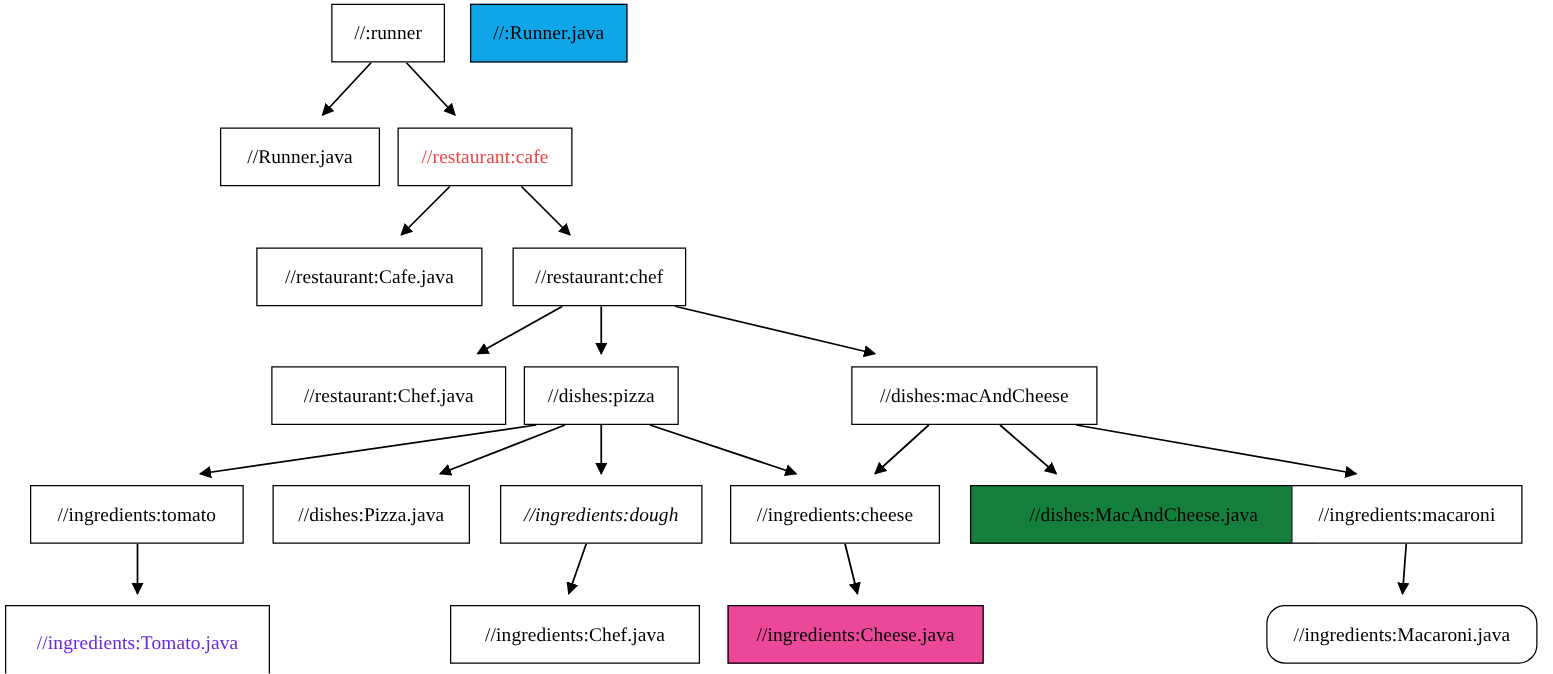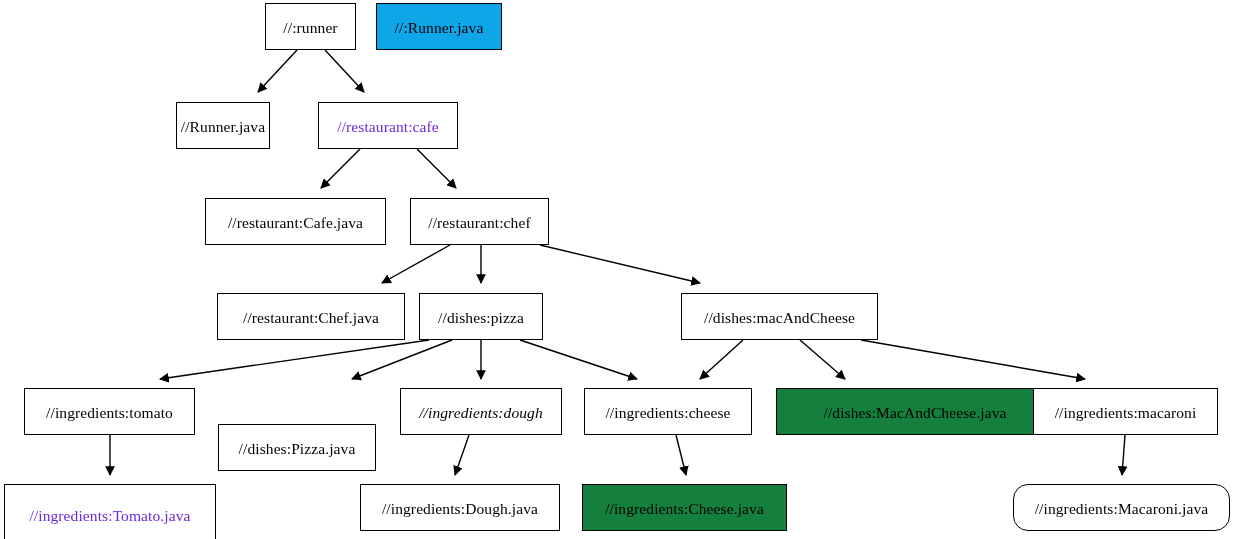--- a/index.html
+++ b/index.html
@@ -78,66 +78,66 @@
       </g>
   </svg>
 
   <div id="nodes-group">
       <div class="graph-node" style="left: 265px; top: 3px; width: 91px; height: 47px; background: rgb(255, 255, 255); border-color: rgb(0, 0, 0); color: rgb(0, 0, 0);">
         <span class="node-label">//:runner</span>
       </div>
       <div class="graph-node" style="left: 376px; top: 3px; width: 126px; height: 47px; background: #0ea5e9; border-color: rgb(0, 0, 0); color: rgb(0, 0, 0);">
         <span class="node-label">//:Runner.java</span>
       </div>
-      <div class="graph-node" style="left: 176px; top: 102px; width: 94px; height: 47px; background: rgb(255, 255, 255); border-color: rgb(0, 0, 0); color: rgb(0, 0, 0);">
+      <div class="graph-node" style="left: 176px; top: 102px; width: 128px; height: 47px; background: rgb(255, 255, 255); border-color: rgb(0, 0, 0); color: rgb(0, 0, 0);">
         <span class="node-label">//Runner.java</span>
       </div>
-      <div class="graph-node" style="left: 318px; top: 102px; width: 140px; height: 47px; background: rgb(255, 255, 255); border-color: rgb(0, 0, 0); color: #6d28d9; text-align: center;">
+      <div class="graph-node" style="left: 318px; top: 102px; width: 140px; height: 47px; background: rgb(255, 255, 255); border-color: rgb(0, 0, 0); color: #ef4444; text-align: center;">
         <span class="node-label">//restaurant:cafe</span>
       </div>
       <div class="graph-node" style="left: 205px; top: 198px; width: 181px; height: 47px; background: rgb(255, 255, 255); border-color: rgb(0, 0, 0); color: rgb(0, 0, 0);">
         <span class="node-label">//restaurant:Cafe.java</span>
       </div>
       <div class="graph-node" style="left: 410px; top: 198px; width: 139px; height: 47px; background: rgb(255, 255, 255); border-color: rgb(0, 0, 0); color: rgb(0, 0, 0);">
         <span class="node-label">//restaurant:chef</span>
       </div>
       <div class="graph-node" style="left: 217px; top: 293px; width: 188px; height: 47px; background: rgb(255, 255, 255); border-color: rgb(0, 0, 0); color: rgb(0, 0, 0);">
         <span class="node-label">//restaurant:Chef.java</span>
       </div>
       <div class="graph-node" style="left: 419px; top: 293px; width: 124px; height: 47px; background: rgb(255, 255, 255); border-color: rgb(0, 0, 0); color: rgb(0, 0, 0);">
         <span class="node-label">//dishes:pizza</span>
       </div>
       <div class="graph-node" style="left: 681px; top: 293px; width: 197px; height: 47px; background: rgb(255, 255, 255); border-color: rgb(0, 0, 0); color: rgb(0, 0, 0);">
         <span class="node-label">//dishes:macAndCheese</span>
       </div>
       <div class="graph-node" style="left: 24px; top: 388px; width: 171px; height: 47px; background: rgb(255, 255, 255); border-color: rgb(0, 0, 0); color: rgb(0, 0, 0);">
         <span class="node-label">//ingredients:tomato</span>
       </div>
-      <div class="graph-node" style="left: 218px; top: 388px; width: 158px; height: 47px; background: rgb(255, 255, 255); border-color: rgb(0, 0, 0); color: rgb(0, 0, 0); margin-top: 36px;">
+      <div class="graph-node" style="left: 218px; top: 388px; width: 158px; height: 47px; background: rgb(255, 255, 255); border-color: rgb(0, 0, 0); color: rgb(0, 0, 0);">
         <span class="node-label">//dishes:Pizza.java</span>
       </div>
       <div class="graph-node" style="left: 400px; top: 388px; width: 162px; height: 47px; background: rgb(255, 255, 255); border-color: rgb(0, 0, 0); color: rgb(0, 0, 0); font-style: italic;">
         <span class="node-label">//ingredients:dough</span>
       </div>
       <div class="graph-node" style="left: 584px; top: 388px; width: 168px; height: 47px; background: rgb(255, 255, 255); border-color: rgb(0, 0, 0); color: rgb(0, 0, 0);">
         <span class="node-label">//ingredients:cheese</span>
       </div>
       <div class="graph-node" style="left: 776px; top: 388px; width: 278px; height: 47px; background: #15803d; border-color: rgb(0, 0, 0); color: rgb(0, 0, 0);">
         <span class="node-label">//dishes:MacAndCheese.java</span>
       </div>
       <div class="graph-node" style="left: 1033px; top: 388px; width: 185px; height: 47px; background: rgb(255, 255, 255); border-color: rgb(0, 0, 0); color: rgb(0, 0, 0);">
         <span class="node-label">//ingredients:macaroni</span>
       </div>
       <div class="graph-node" style="left: 4px; top: 484px; width: 212px; height: 61px; background: rgb(255, 255, 255); border-color: rgb(0, 0, 0); color: #6d28d9;">
         <span class="node-label">//ingredients:Tomato.java</span>
       </div>
       <div class="graph-node" style="left: 360px; top: 484px; width: 200px; height: 47px; background: rgb(255, 255, 255); border-color: rgb(0, 0, 0); color: rgb(0, 0, 0);">
-        <span class="node-label">//ingredients:Dough.java</span>
+        <span class="node-label">//ingredients:Chef.java</span>
       </div>
-      <div class="graph-node" style="left: 582px; top: 484px; width: 205px; height: 47px; background: #15803d; border-color: rgb(0, 0, 0); color: rgb(0, 0, 0);">
+      <div class="graph-node" style="left: 582px; top: 484px; width: 205px; height: 47px; background: #ec4899; border-color: rgb(0, 0, 0); color: rgb(0, 0, 0);">
         <span class="node-label">//ingredients:Cheese.java</span>
       </div>
       <div class="graph-node" style="left: 1013px; top: 484px; width: 217px; height: 47px; background: rgb(255, 255, 255); border-color: rgb(0, 0, 0); color: rgb(0, 0, 0); border-radius: 15px;">
         <span class="node-label">//ingredients:Macaroni.java</span>
       </div>
     </div>
 
 </div>
 
 </body></html>

